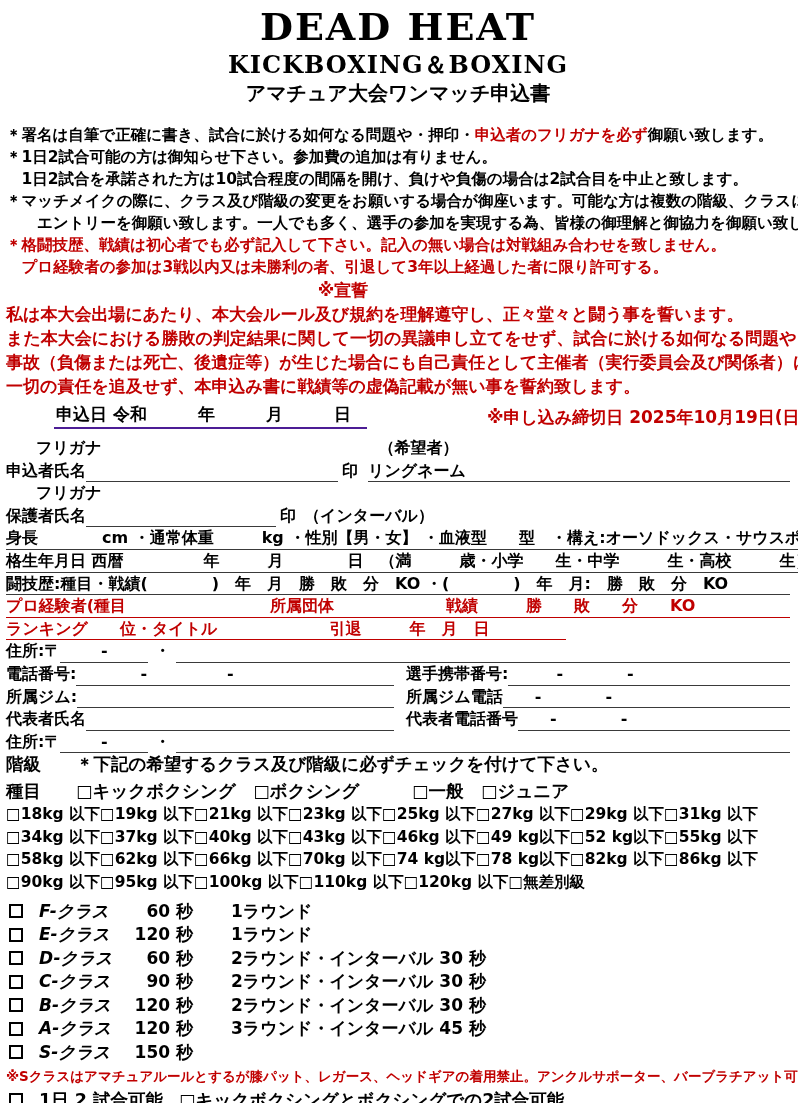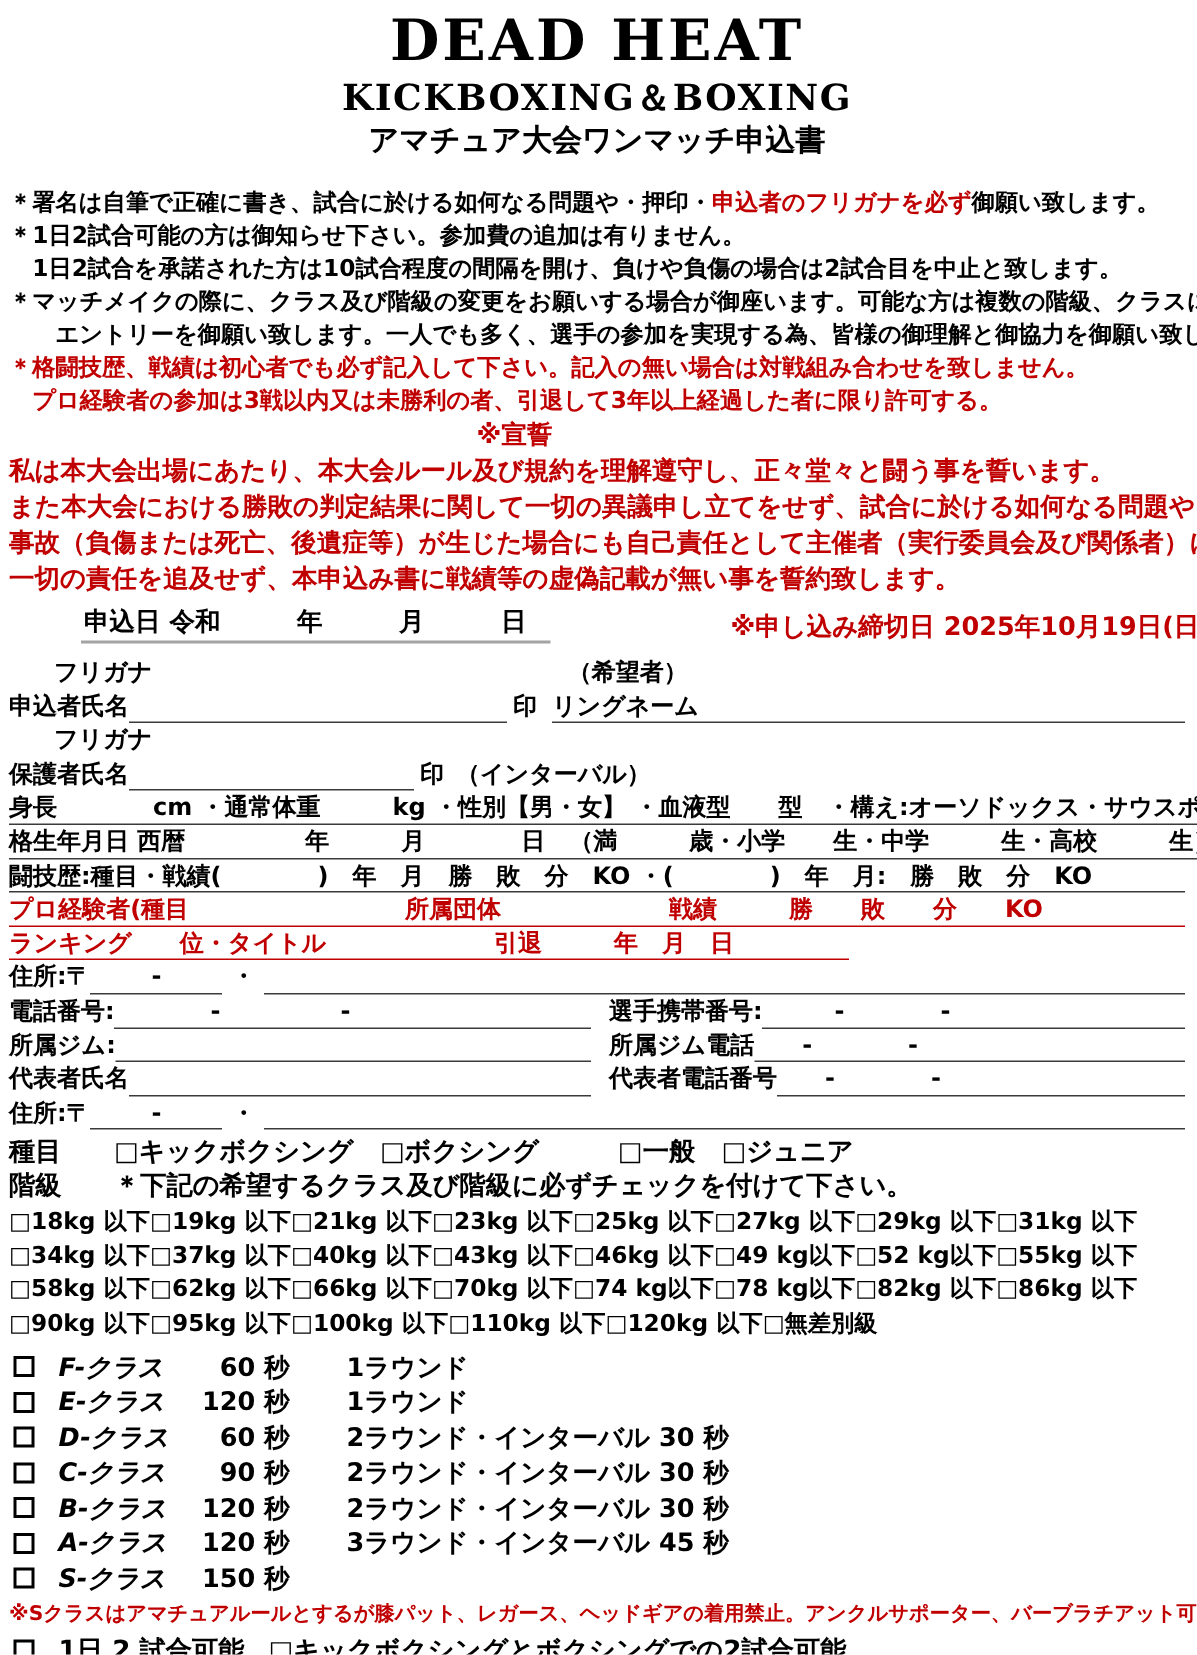--- a/index.html
+++ b/index.html
@@ -21,21 +21,21 @@
   }
   .h-form { font-size: 20px; line-height: 28px; text-align: center; margin-bottom: 17px; }
 
   .note { font-size: 15.5px; line-height: 22px; white-space: nowrap; }
   .red { color: #c00000; }
 
   .oath-head { font-size: 17px; line-height: 24px; text-align: center; transform: translateX(-55px); }
   .oath { font-size: 17px; line-height: 24px; white-space: nowrap; }
 
   .date-row { display: flex; align-items: flex-end; margin: 5px 0 8px 0; font-size: 17px; height: 26px; }
-  .apply-date { margin-left: 48px; border-bottom: 2px solid #a3a3a3; padding: 0 16px 1px 2px; white-space: nowrap; margin-top: 24px; }
+  .apply-date { margin-left: 48px; border-bottom: 2px solid #4c1d95; padding: 0 16px 1px 2px; white-space: nowrap; margin-top: 24px; }
   .deadline { margin-left: 120px; white-space: nowrap; }
 
   .frow { display: flex; height: 22.6px; line-height: 22.4px; font-size: 16px; white-space: nowrap; }
   .frow > span { display: block; height: 100%; }
   .ub { border-bottom: 1.8px solid #3a3a3a; }
   .fill { flex: 1; border-bottom: 1.8px solid #3a3a3a; }
   .redline, .redline > span { color: #c00000; }
   .redline .ub, .redline .fill { border-bottom-color: #c00000; }
   .indent { margin-left: 30px; }
   .col-l { width: 388px; display: flex; }
@@ -161,22 +161,22 @@
       <span class="fill">　　-　　　　-</span>
     </div>
   </div>
   <div class="frow">
     <span>住所:〒</span>
     <span class="ub" style="width:88px; text-align:center">-</span>
     <span style="margin:0 6px">・</span>
     <span class="fill"></span>
   </div>
 
+  <div class="sec-row">階級　　＊下記の希望するクラス及び階級に必ずチェックを付けて下さい。</div>
   <div class="sec-row" style="margin-top:4px">種目　　□キックボクシング　□ボクシング　　　□一般　□ジュニア</div>
-  <div class="sec-row">階級　　＊下記の希望するクラス及び階級に必ずチェックを付けて下さい。</div>
 
   <div>
     <div class="wrow">□18kg 以下□19kg 以下□21kg 以下□23kg 以下□25kg 以下□27kg 以下□29kg 以下□31kg 以下</div>
     <div class="wrow">□34kg 以下□37kg 以下□40kg 以下□43kg 以下□46kg 以下□49 kg以下□52 kg以下□55kg 以下</div>
     <div class="wrow">□58kg 以下□62kg 以下□66kg 以下□70kg 以下□74 kg以下□78 kg以下□82kg 以下□86kg 以下</div>
     <div class="wrow">□90kg 以下□95kg 以下□100kg 以下□110kg 以下□120kg 以下□無差別級</div>
   </div>
 
   <div style="margin-top:6px">
     <div class="crow">

